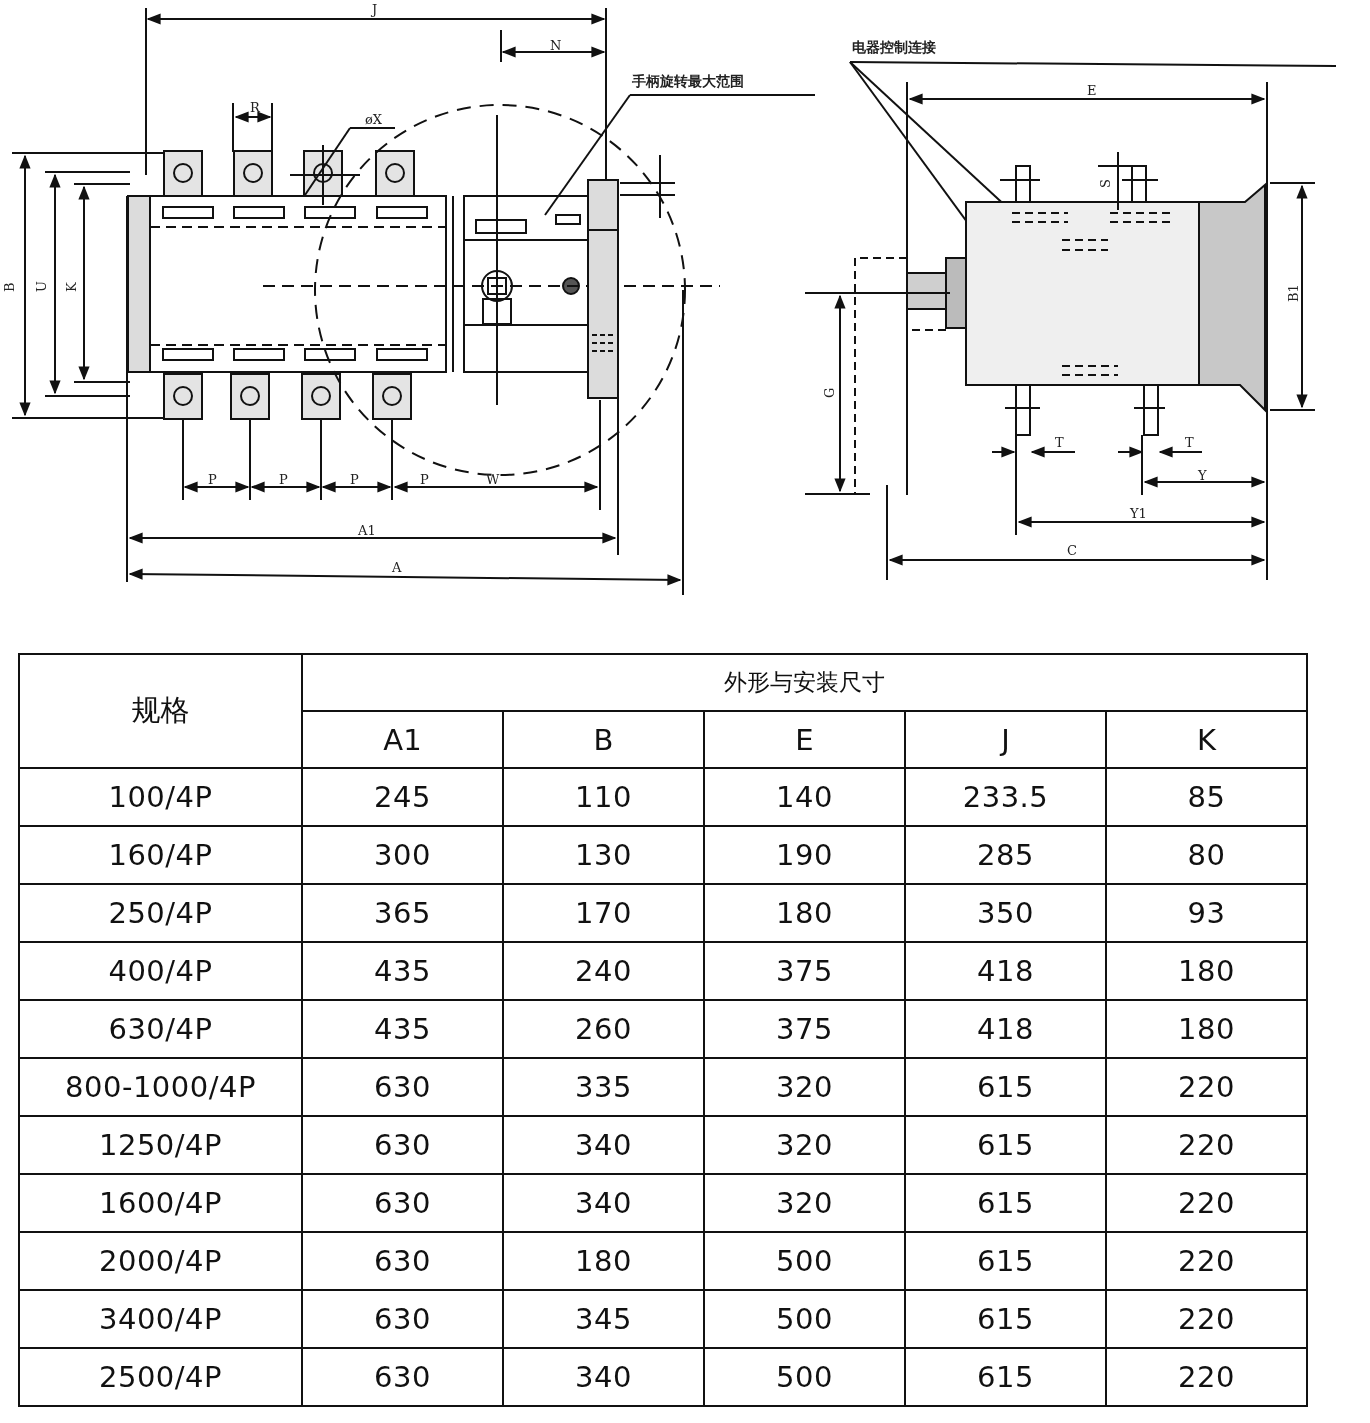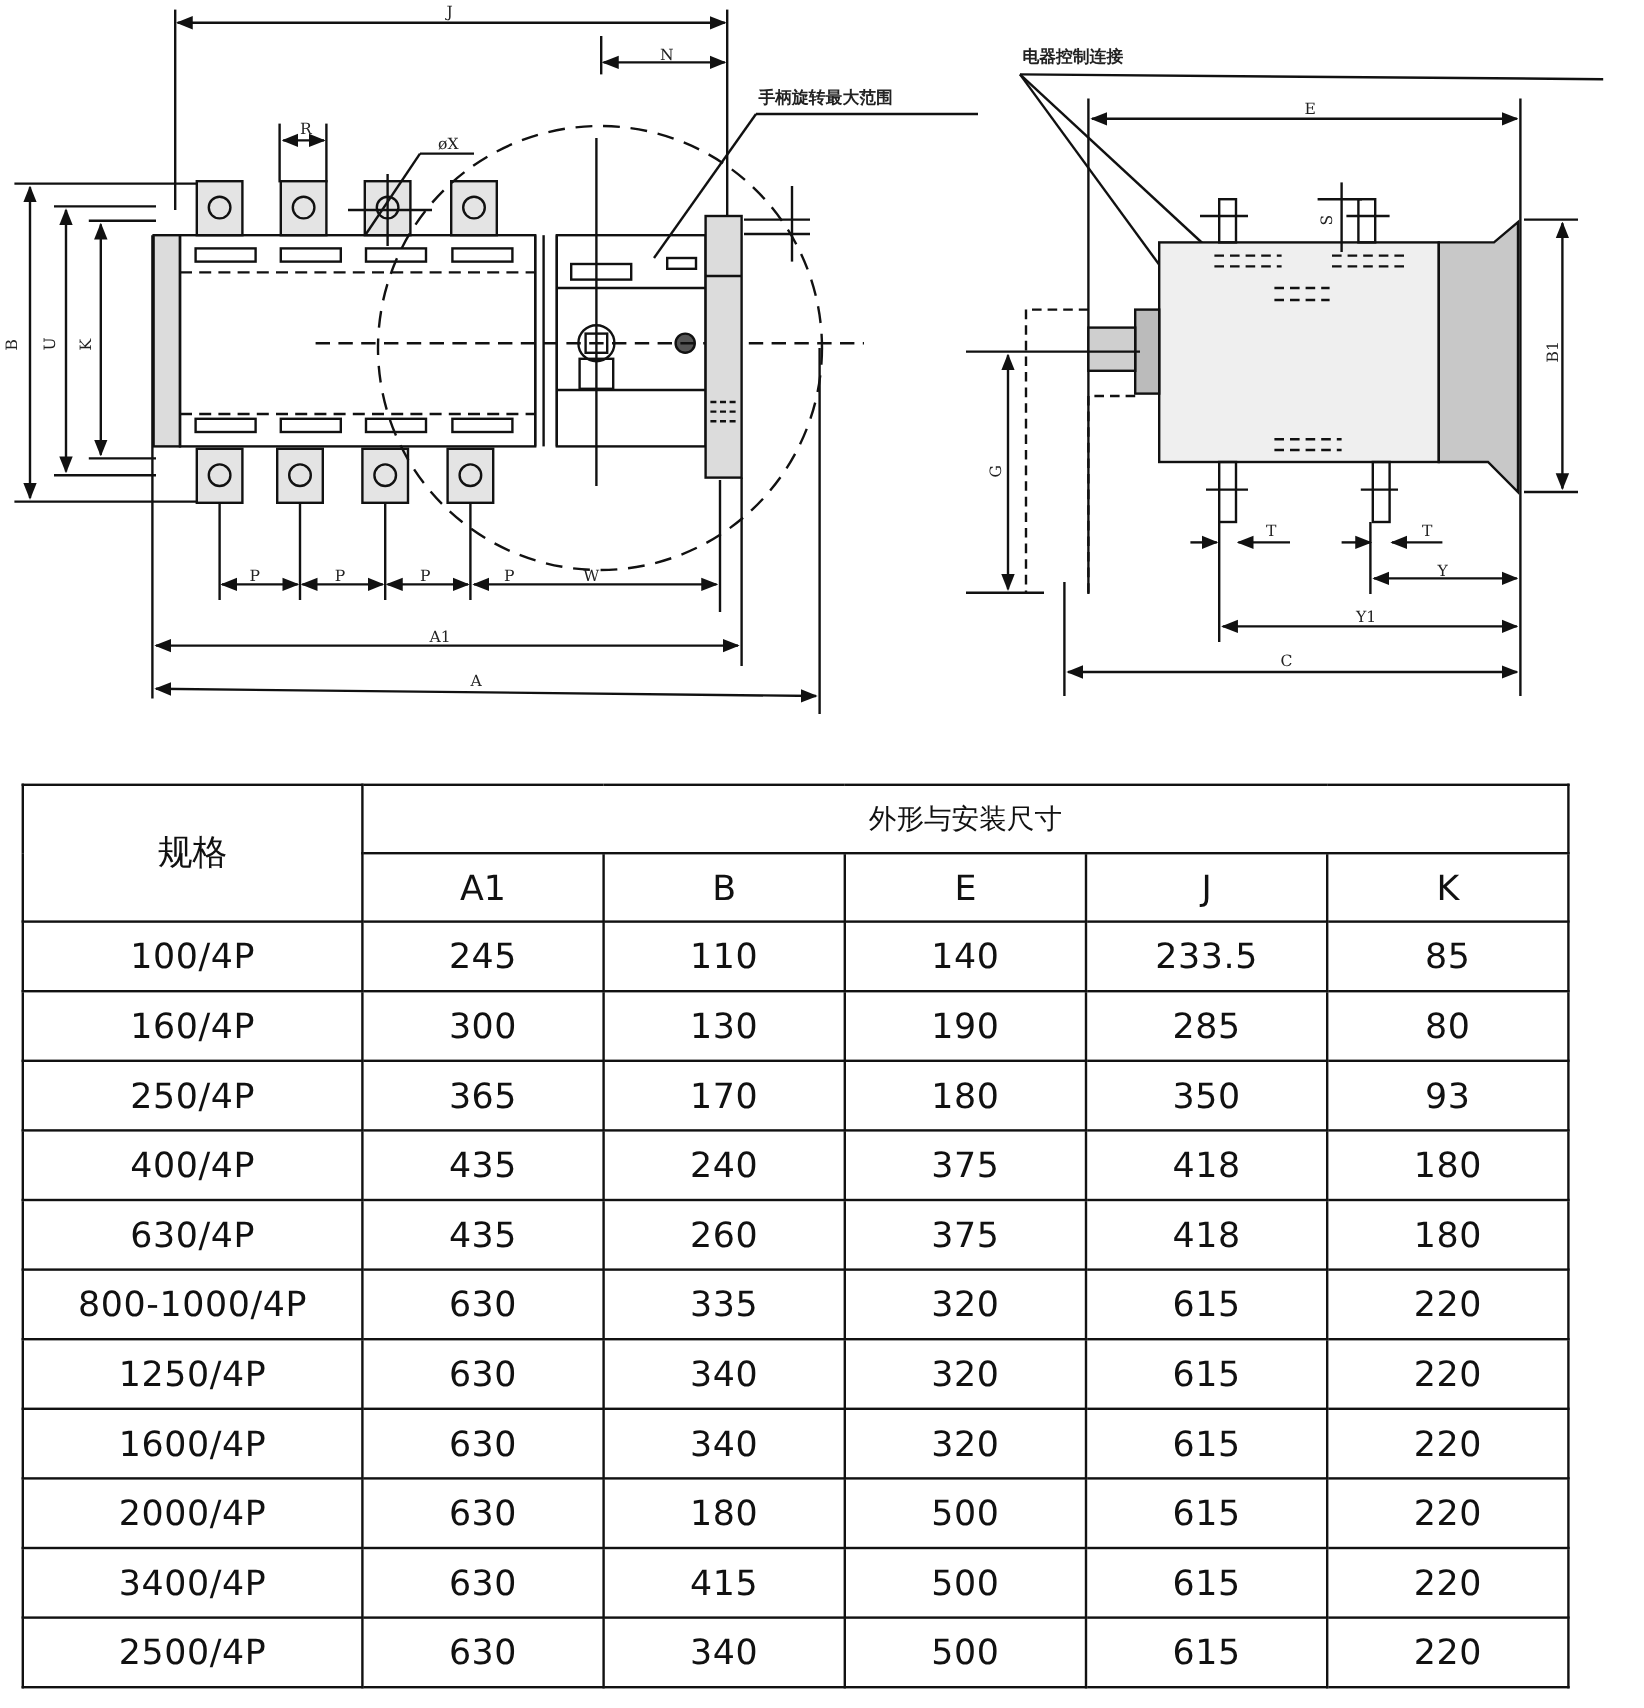--- a/index.html
+++ b/index.html
@@ -313,21 +313,21 @@
         <td>2000/4P</td>
         <td>630</td>
         <td>180</td>
         <td>500</td>
         <td>615</td>
         <td>220</td>
       </tr>
     <tr>
         <td>3400/4P</td>
         <td>630</td>
-        <td>415</td>
+        <td>345</td>
         <td>500</td>
         <td>615</td>
         <td>220</td>
       </tr>
     <tr>
         <td>2500/4P</td>
         <td>630</td>
         <td>340</td>
         <td>500</td>
         <td>615</td>

